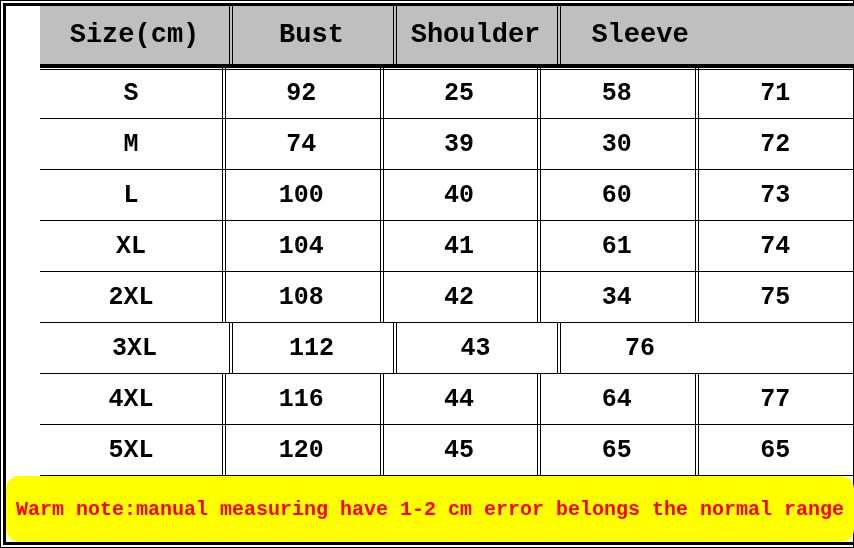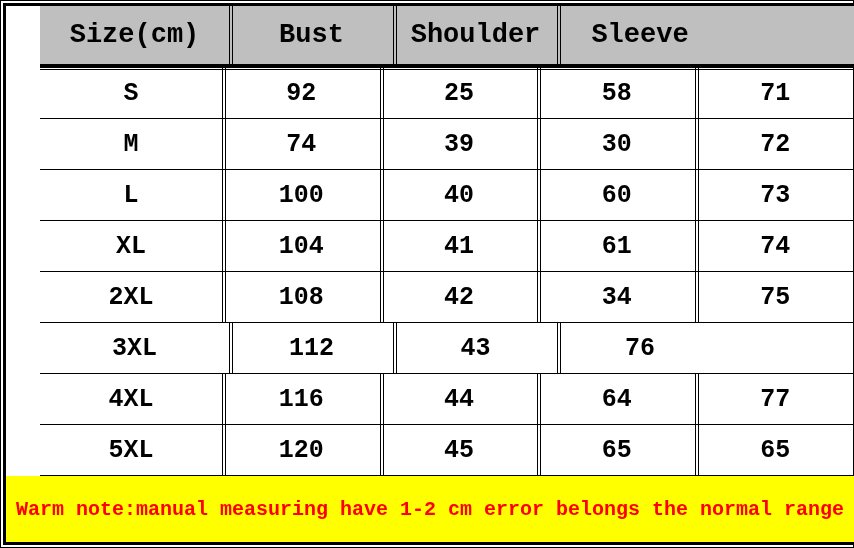--- a/index.html
+++ b/index.html
@@ -79,20 +79,21 @@
       background: #ffff00;
       height: 66px;
       display: flex;
       align-items: center;
       justify-content: center;
       font-size: 20px;
       color: #ff0000;
       font-family: "Courier New", monospace;
       font-weight: bold;
       border-bottom: none;
+      border-radius: 13px;
     }
     .outer {
       border: 1px solid #000;
       padding: 2px;
     }
   </style>
 </head>
 <body>
 
 <div class="outer">

